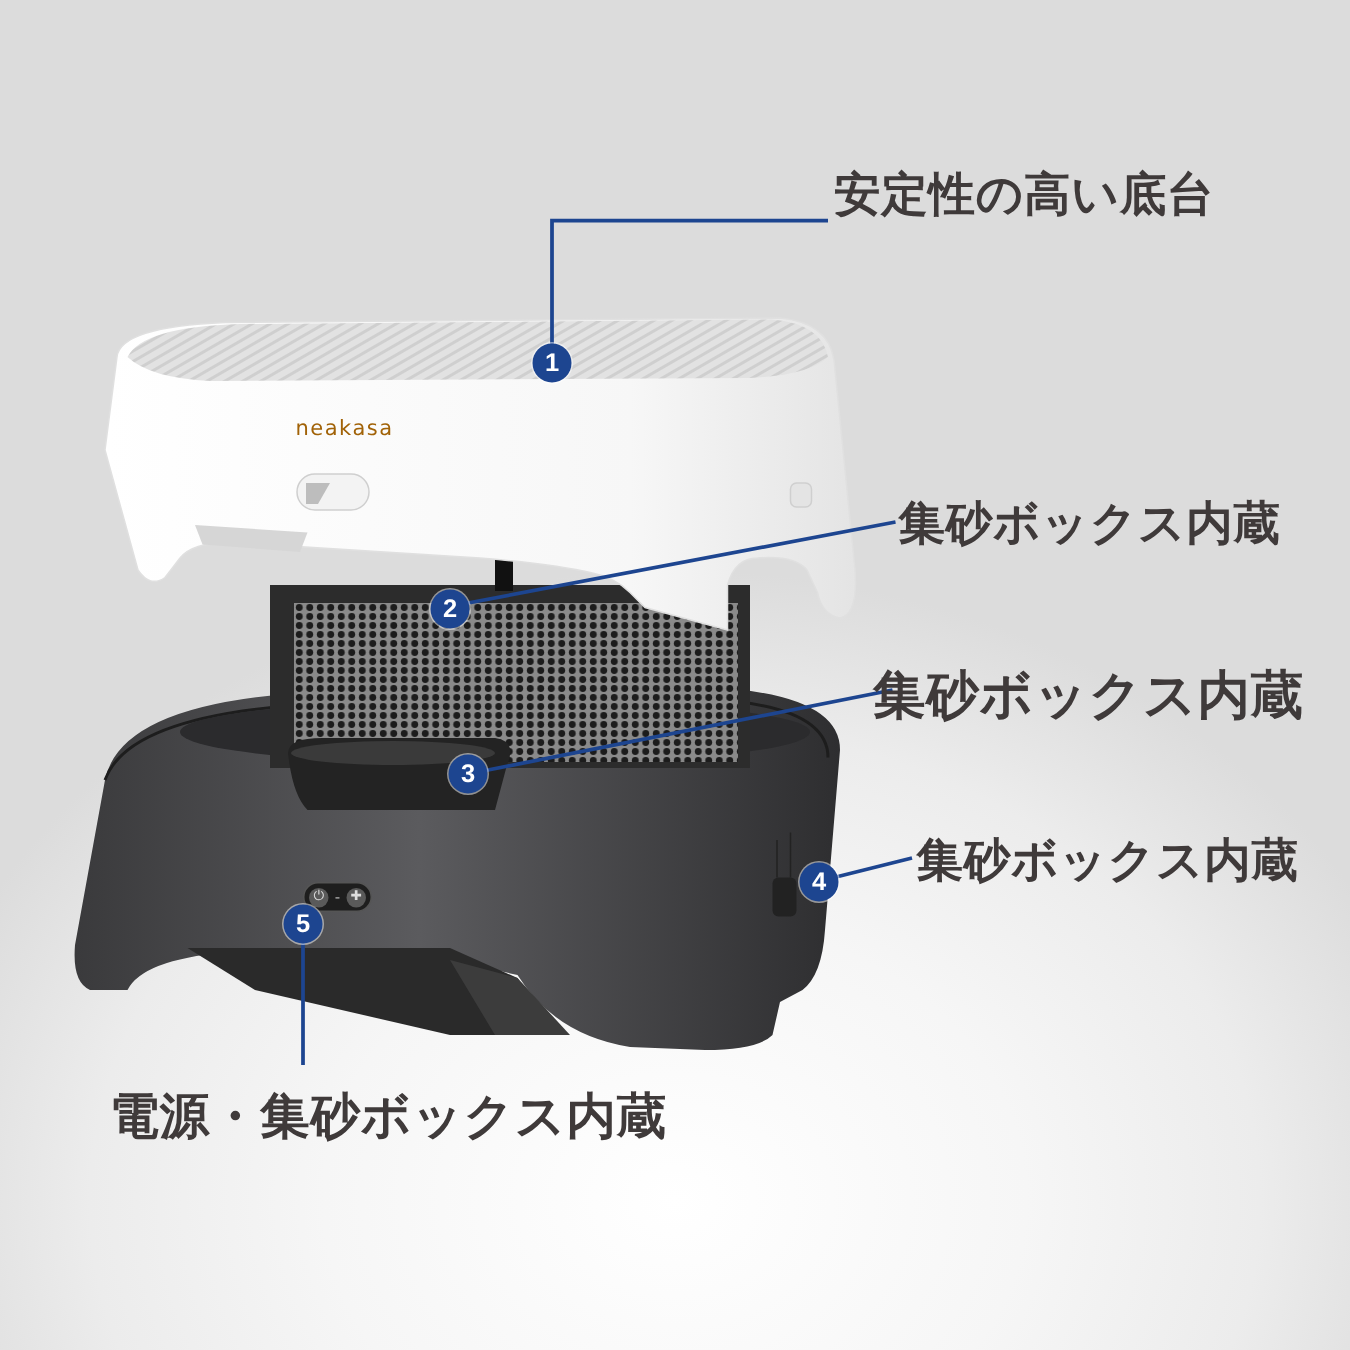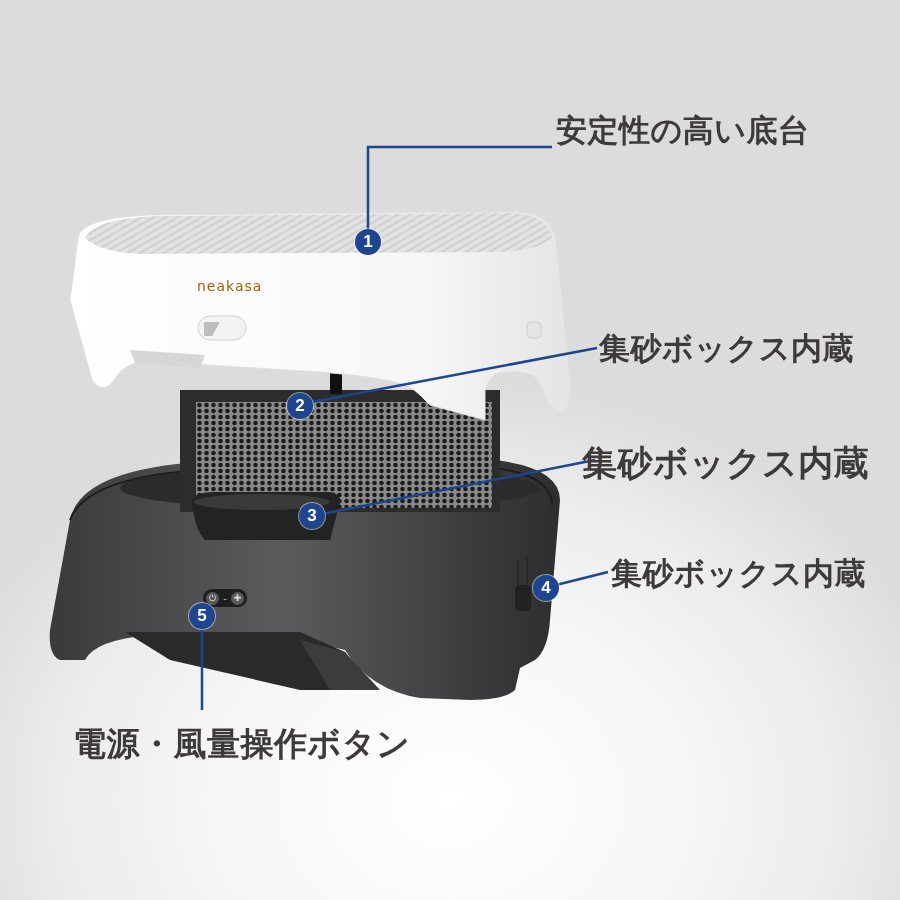--- a/index.html
+++ b/index.html
@@ -101,14 +101,14 @@
   <div class="badge" style="left:299px;top:503px;">3</div>
   <div class="badge" style="left:533px;top:575px;">4</div>
   <div class="badge" style="left:189px;top:603px;">5</div>
 
   <div class="label" style="left:556px;top:112px;font-size:31px;line-height:36px;">
     <div>安定性の高い底台</div>
   </div>
   <div class="label" style="left:599px;top:328px;font-size:31px;">集砂ボックス内蔵</div>
   <div class="label" style="left:582px;top:440px;font-size:35px;">集砂ボックス内蔵</div>
   <div class="label" style="left:611px;top:553px;font-size:31px;">集砂ボックス内蔵</div>
-  <div class="label" style="left:73px;top:722px;font-size:33px;">電源・風量操作ボタン</div>
+  <div class="label" style="left:73px;top:722px;font-size:33px;">電源・集砂ボックス内蔵</div>
 </div>
 
 </body></html>

